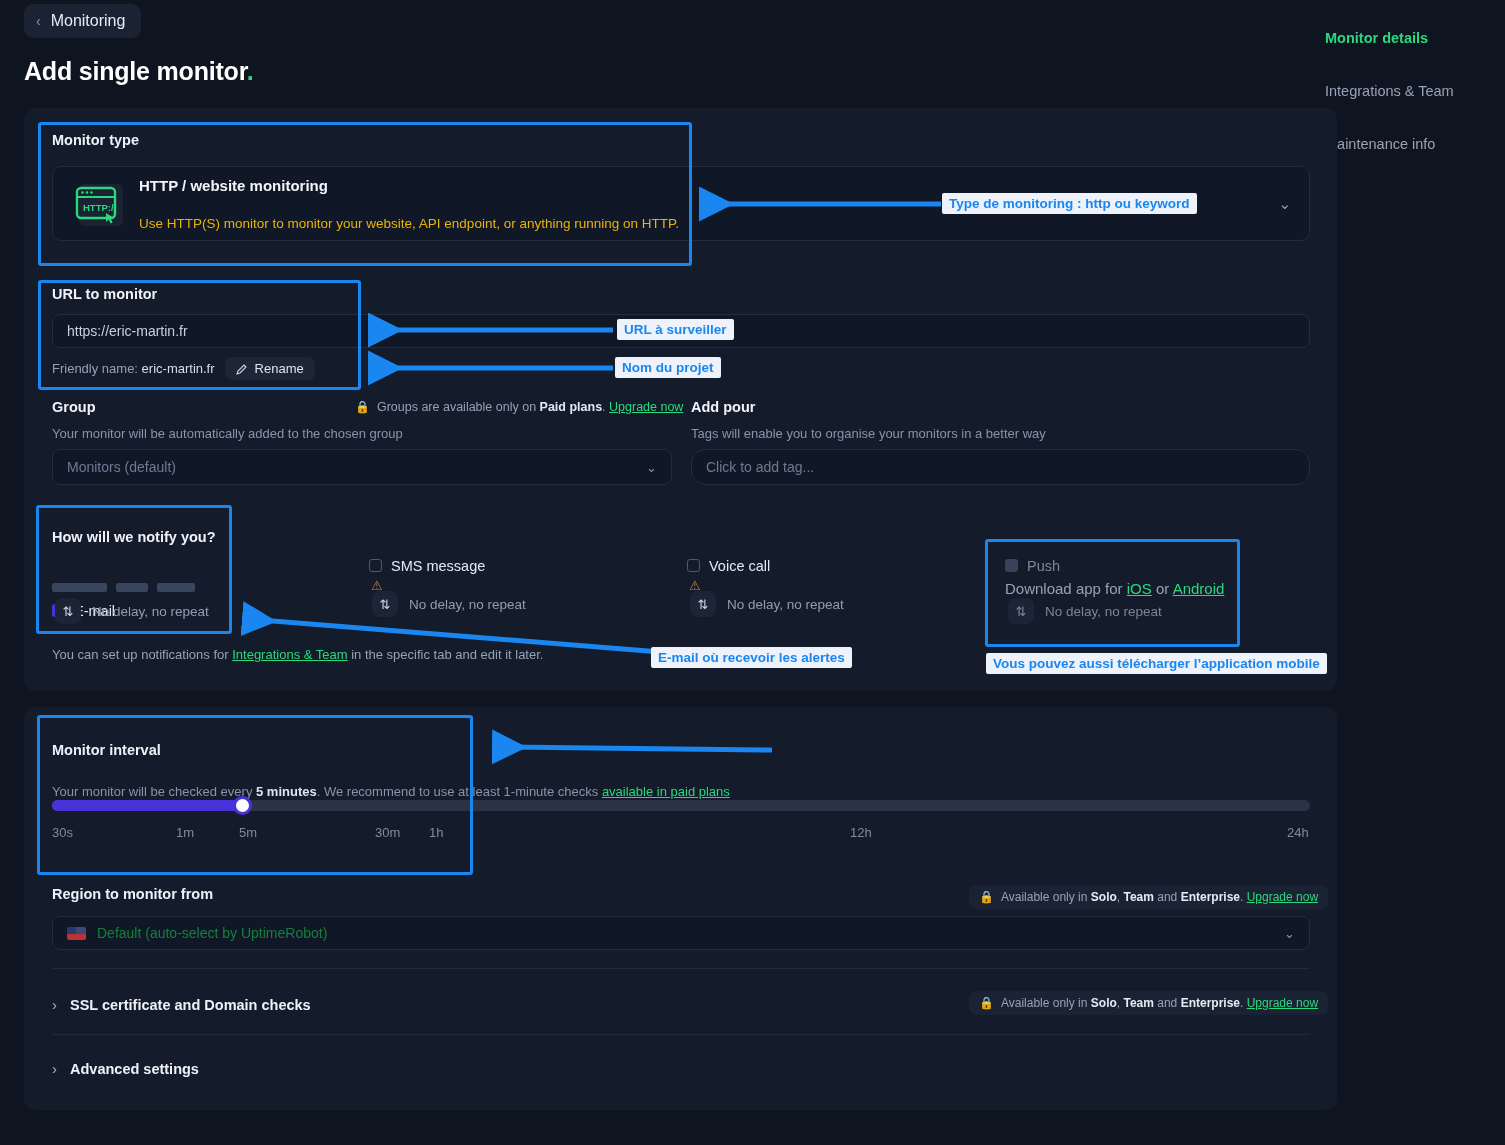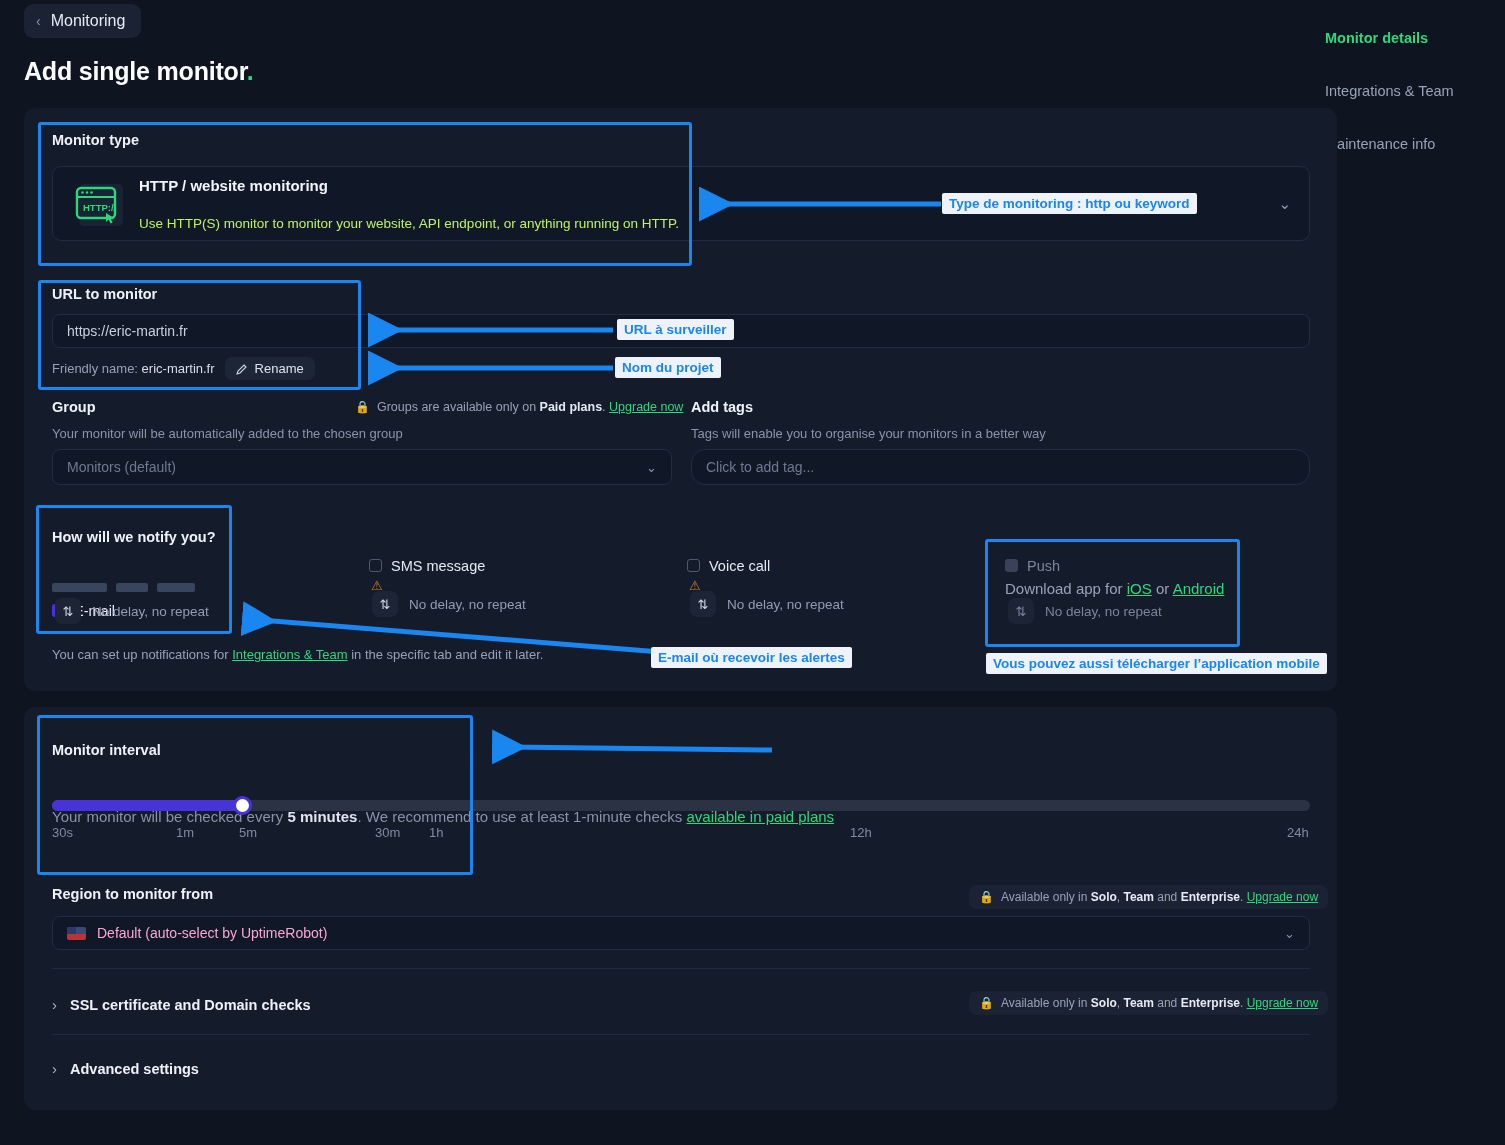--- a/index.html
+++ b/index.html
@@ -64,21 +64,21 @@
     background: #101726; border: 1px solid #222b3f; border-radius: 9px;
     display: flex; align-items: center; padding: 0 18px;
   }
   .http-ico { width: 54px; height: 48px; flex: 0 0 54px; position: relative; }
   .http-ico .shadow {
     position: absolute; left: 8px; top: 4px; width: 44px; height: 42px;
     background: #1a2233; border-radius: 5px;
   }
   .mtype-txt { margin-left: 14px; }
   .mtype-title { font-size: 15px; font-weight: bold; color: #f2f5fa; }
-  .mtype-desc { font-size: 13.5px; color: #bef264; margin-top: 22px; }
+  .mtype-desc { font-size: 13.5px; color: #eab308; margin-top: 22px; }
   .mtype-chev { margin-left: auto; color: #99a3ba; font-size: 15px; }
 
   
   .url-head { position: absolute; left: 52px; top: 286px; }
   .url-input {
     position: absolute; left: 52px; top: 314px; width: 1258px; height: 34px;
   }
   .friendly {
     position: absolute; left: 52px; top: 357px;
     display: flex; align-items: center; gap: 10px;
@@ -134,21 +134,21 @@
   }
   .repeat .rtxt { font-size: 13.5px; color: #939cb1; }
   .warn { color: #c9812f; font-size: 13px; }
 
   .notify-foot {
     position: absolute; left: 52px; top: 647px; font-size: 13px; color: #98a1b6;
   }
 
   
   .iv-head { position: absolute; left: 52px; top: 742px; }
-  .iv-sub  { position: absolute; left: 52px; top: 808px; font-size: 15px; color: #8a93a9; }
+  .iv-sub  { position: absolute; left: 52px; top: 784px; font-size: 13px; color: #8a93a9; }
   .iv-sub b { color: #dfe5f0; }
   .slider-track {
     position: absolute; left: 52px; top: 800px; width: 1258px; height: 11px;
     background: #2a3244; border-radius: 6px;
   }
   .slider-fill {
     position: absolute; left: 0; top: 0; width: 188px; height: 11px;
     background: #4833d8; border-radius: 6px;
   }
   .slider-knob {
@@ -258,21 +258,21 @@
     <span>
       <span>Groups are available only on </span><b>Paid plans</b><span>. </span><a class="glink" href="#">Upgrade now</a>
     </span>
   </div>
   <div class="group-sub sub">Your monitor will be automatically added to the chosen group</div>
   <div class="field group-sel">
     <span class="placeholder" style="color:#6f7a91">Monitors (default)</span>
     <span class="sel-chev">⌄</span>
   </div>
 
-  <div class="tags-head lbl">Add tags</div>
+  <div class="tags-head lbl">Add pour</div>
   <div class="tags-sub sub">Tags will enable you to organise your monitors in a better way</div>
   <div class="field tags-in placeholder">Click to add tag...</div>
 
   <div class="notify-head lbl">How will we notify you?</div>
 
   <div class="nrow" style="left:52px; top:558px;margin-top:45px;">
     <span class="cbox on"></span><span>E-mail</span>
   </div>
   <div class="redact">
     <i style="width:55px"></i>
@@ -339,21 +339,21 @@
 
   <div class="reg-head lbl">Region to monitor from</div>
   <div class="avail-badge" style="left:969px; top:885px;">
     <span class="lock">🔒</span>
     <span>
       <span>Available only in </span><b>Solo</b><span>, </span><b>Team</b><span> and </span><b>Enterprise</b><span>. </span><a class="glink" href="#">Upgrade now</a>
     </span>
   </div>
   <div class="field reg-sel">
     <span class="flag"></span>
-    <span style="color:#f9a8d4">Default (auto-select by UptimeRobot)</span>
+    <span style="color:#15803d">Default (auto-select by UptimeRobot)</span>
     <span class="sel-chev">⌄</span>
   </div>
 
   <div class="divider" style="position:absolute;left:52px;top:968px;width:1258px;"></div>
 
   <div class="accordion" style="top:996px;">
     <span class="ch">›</span>
     <span>SSL certificate and Domain checks</span>
   </div>
   <div class="avail-badge" style="left:969px; top:991px;">

